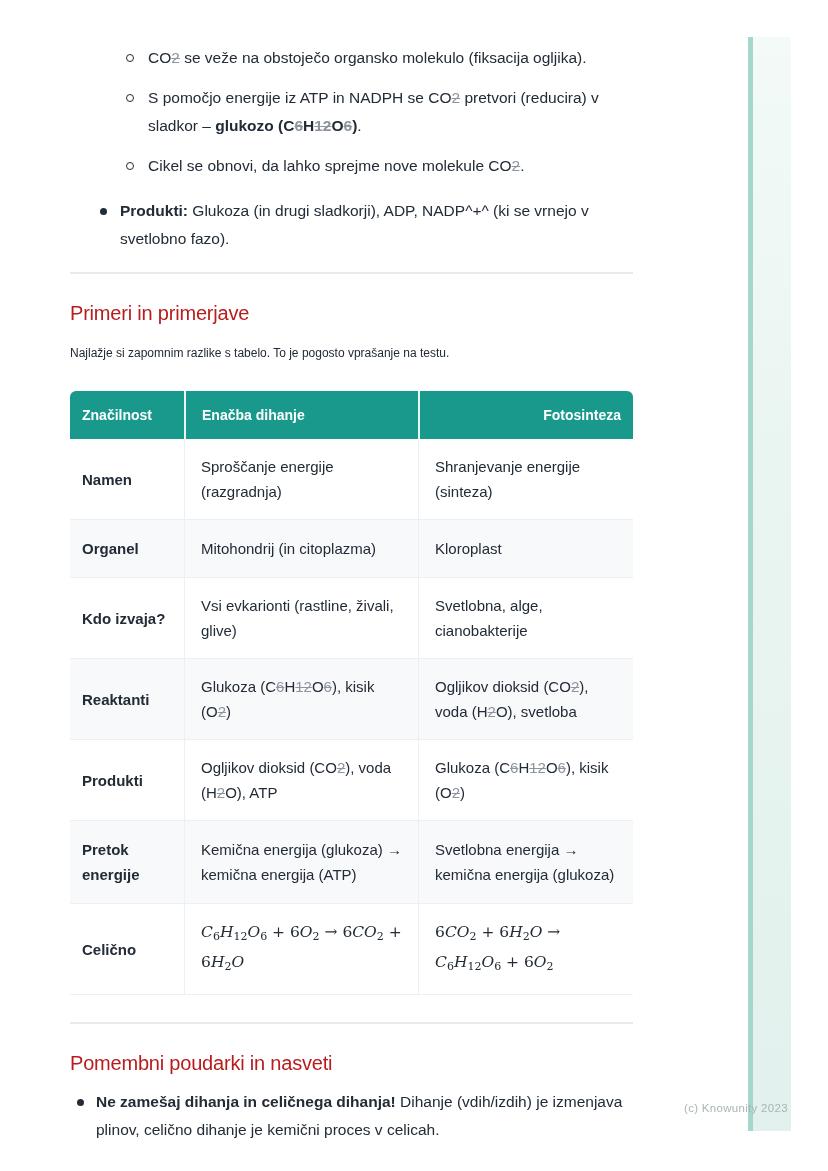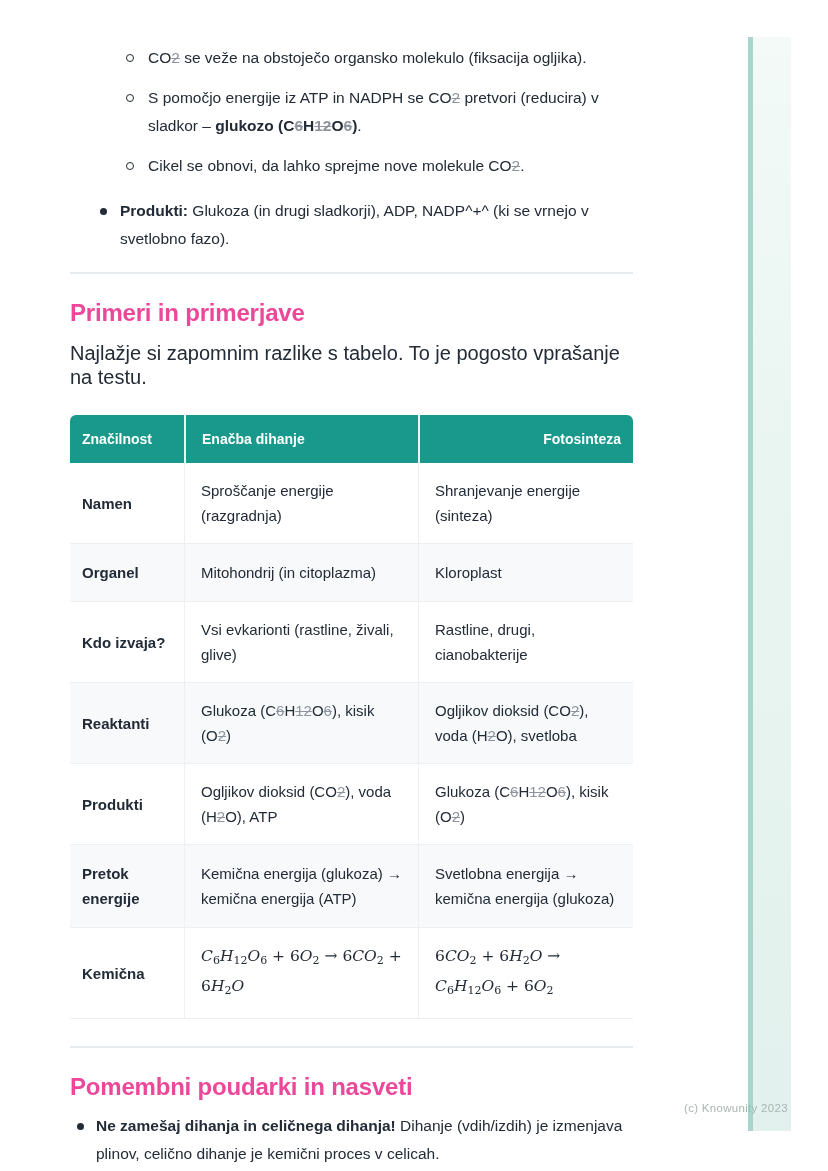--- a/index.html
+++ b/index.html
@@ -30,24 +30,24 @@
   .li.main{padding-left:50px;margin-top:17px;}
   .li.main .marker{left:30px;top:11px;}
   .li.tip{padding-left:26px;margin-top:12px;}
   .li.tip .marker{left:7px;top:11px;}
 
   .divider{border:0;border-top:2px solid #e7eaed;margin:0;}
   .divider.d1{margin-top:19px;}
   .divider.d2{margin-top:27px;}
 
   h2{
-    font-size:24px;line-height:26px;font-weight:700;
-    color:#ec4899;margin:26px 0 0 0;letter-spacing:-0.2px;
+    font-size:20px;line-height:26px;font-weight:400;
+    color:#b91c1c;margin:26px 0 0 0;letter-spacing:-0.2px;
   }
-  .intro-p{font-size:20px;line-height:24px;margin:15px 0 0 0;color:#222b36;}
+  .intro-p{font-size:12px;line-height:24px;margin:15px 0 0 0;color:#222b36;}
 
   table.cmp{
     width:563px;margin-top:26px;border-collapse:separate;border-spacing:0;
     table-layout:fixed;font-size:15px;
   }
   table.cmp col.c1{width:114px;}
   table.cmp col.c2{width:234px;}
   table.cmp col.c3{width:215px;}
   table.cmp thead th{
     background:#19998c;color:#ffffff;text-align:left;font-weight:700;
@@ -127,39 +127,39 @@
         <td><span>Shranjevanje energije (sinteza)</span></td>
       </tr>
       <tr>
         <th>Organel</th>
         <td><span>Mitohondrij (in citoplazma)</span></td>
         <td><span>Kloroplast</span></td>
       </tr>
       <tr>
         <th>Kdo izvaja?</th>
         <td><span>Vsi evkarionti (rastline, živali, glive)</span></td>
-        <td><span>Rastline, drugi, cianobakterije</span></td>
+        <td><span>Svetlobna, alge, cianobakterije</span></td>
       </tr>
       <tr>
         <th>Reaktanti</th>
         <td><span>Glukoza (C</span><span class="f-s">6</span><span>H</span><span class="f-s">12</span><span>O</span><span class="f-s">6</span><span>), kisik (O</span><span class="f-s">2</span><span>)</span></td>
         <td><span>Ogljikov dioksid (CO</span><span class="f-s">2</span><span>), voda (H</span><span class="f-s">2</span><span>O), svetloba</span></td>
       </tr>
       <tr>
         <th>Produkti</th>
         <td><span>Ogljikov dioksid (CO</span><span class="f-s">2</span><span>), voda (H</span><span class="f-s">2</span><span>O), ATP</span></td>
         <td><span>Glukoza (C</span><span class="f-s">6</span><span>H</span><span class="f-s">12</span><span>O</span><span class="f-s">6</span><span>), kisik (O</span><span class="f-s">2</span><span>)</span></td>
       </tr>
       <tr>
         <th>Pretok energije</th>
         <td><span>Kemična energija (glukoza) → kemična energija (ATP)</span></td>
         <td><span>Svetlobna energija → kemična energija (glukoza)</span></td>
       </tr>
       <tr>
-        <th>Kemična</th>
+        <th>Celično</th>
         <td><span class="f-m">C</span><span class="f-msub">6</span><span class="f-m">H</span><span class="f-msub">12</span><span class="f-m">O</span><span class="f-msub">6</span><span class="f-mn"> + 6</span><span class="f-m">O</span><span class="f-msub">2</span><span class="f-mn"> → 6</span><span class="f-m">CO</span><span class="f-msub">2</span><span class="f-mn"> + 6</span><span class="f-m">H</span><span class="f-msub">2</span><span class="f-m">O</span></td>
         <td><span class="f-mn">6</span><span class="f-m">CO</span><span class="f-msub">2</span><span class="f-mn"> + 6</span><span class="f-m">H</span><span class="f-msub">2</span><span class="f-m">O</span><span class="f-mn"> → </span><span class="f-m">C</span><span class="f-msub">6</span><span class="f-m">H</span><span class="f-msub">12</span><span class="f-m">O</span><span class="f-msub">6</span><span class="f-mn"> + 6</span><span class="f-m">O</span><span class="f-msub">2</span></td>
       </tr>
     </tbody>
   </table>
 
   <hr class="divider d2">
 
   <h2>Pomembni poudarki in nasveti</h2>
 

